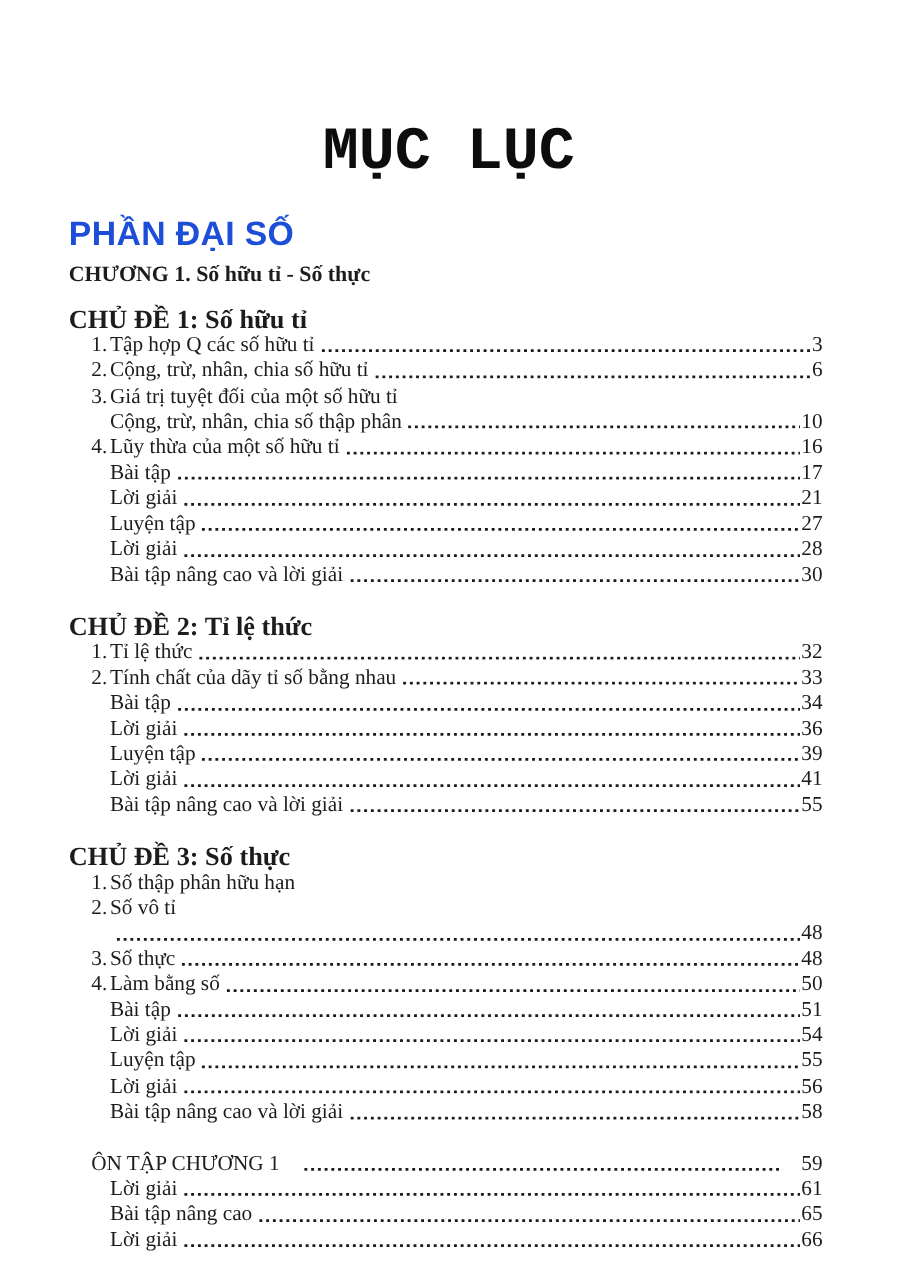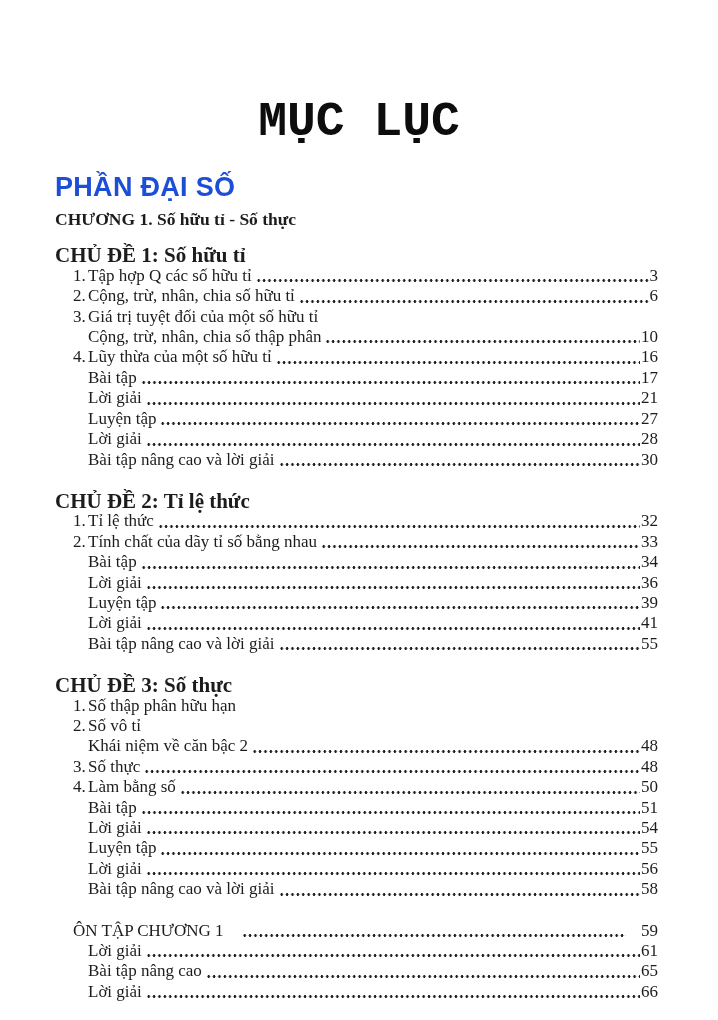--- a/index.html
+++ b/index.html
@@ -185,21 +185,20 @@
         <div class="topic-heading">CHỦ ĐỀ 3: Số thực</div>
         <div class="toc-row">
           <span class="num">1.</span>
           <span class="entry-text">Số thập phân hữu hạn</span>
         </div>
         <div class="toc-row">
           <span class="num">2.</span>
           <span class="entry-text">Số vô tỉ</span>
         </div>
         <div class="toc-row">
-          <span class="entry-text">Khái niệm về căn bậc 2</span>
           <span class="leader"></span>
           <span class="page-num">48</span>
         </div>
         <div class="toc-row">
           <span class="num">3.</span>
           <span class="entry-text">Số thực</span>
           <span class="leader"></span>
           <span class="page-num">48</span>
         </div>
         <div class="toc-row">

